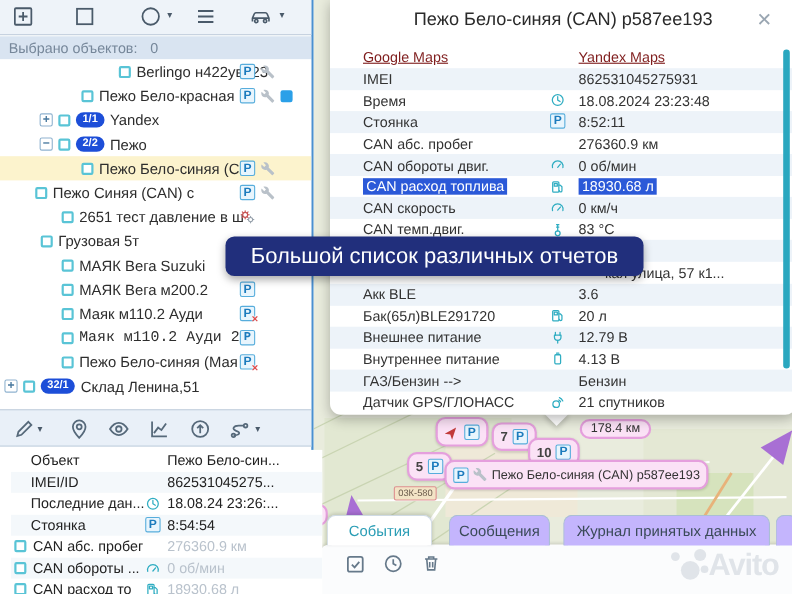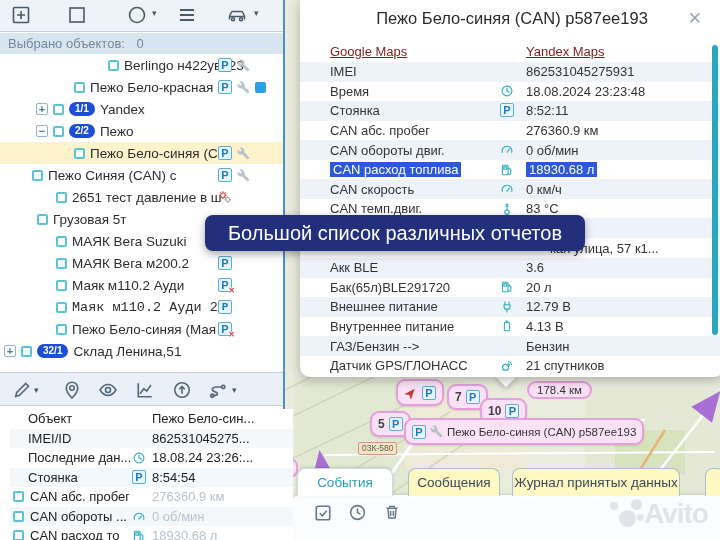--- a/index.html
+++ b/index.html
@@ -81,21 +81,21 @@
 
   
   #banner{position:absolute;left:205px;top:215px;width:380px;height:36px;background:#212f7c;
           border-radius:8px;z-index:40;color:#fff;font-size:20px;line-height:36px;text-align:center;
           box-shadow:0 3px 8px rgba(0,0,0,.35);white-space:nowrap;}
 
   
   #content{position:absolute;left:290px;top:495px;width:434px;height:45px;background:#fbfcfd;
            border-radius:10px 0 0 0;z-index:15;box-shadow:0 -1px 3px rgba(0,0,0,.12);}
   .tab{position:absolute;top:468px;height:28px;border-radius:8px 8px 0 0;z-index:16;
-       font-size:13.5px;text-align:center;line-height:28px;color:#3a4a58;background:#fef9c3;
+       font-size:13.5px;text-align:center;line-height:28px;color:#3a4a58;background:#c4b5fd;
        border:1px solid #aabfd4;border-bottom:none;white-space:nowrap;}
   .tab.active{background:#fff;color:#2a9db5;z-index:17;box-shadow:0 -1px 3px rgba(0,0,0,.12);border-color:#cfdae4;}
   #events-toolbar{position:absolute;top:503px;z-index:18;color:#66798a;}
   #events-toolbar .icon{position:absolute;top:0;}
 
   
   #watermark{position:absolute;left:610px;top:497px;z-index:22;color:#e0e4e9;display:flex;align-items:center;}
   #watermark .wm-circles{position:relative;width:34px;height:34px;}
   #watermark .wm-circles i{position:absolute;border-radius:50%;background:#e0e4e9;}
   #watermark .wm-text{font-weight:bold;font-size:28px;letter-spacing:-1px;line-height:34px;}
@@ -551,21 +551,21 @@
           </span>
           <span class="dv muted">18930.68 л</span>
         </div>
       </div>
   </div>
 
   <div id="content"></div>
   <div id="tabs">
       <div class="tab active" style="left: 297px; width: 96px;">События</div>
       <div class="tab" style="left: 408px; width: 92px;">Сообщения</div>
-      <div class="tab" style="left: 512px; width: 168px;">Журнал принятых данных</div>
+      <div class="tab" style="left: 512px; width: 188px;">Журнал принятых данных</div>
     </div>
   <div class="tab" style="left:705px;width:20px;"></div>
   <div id="events-toolbar">
     <span class="icon" style="left:313px;">
       <svg width="20" height="20" viewBox="0 0 16 16" fill="none" stroke="currentColor" stroke-width="1.3">
           <rect x="2.6" y="2.6" width="10.8" height="10.8" rx="1.5"></rect>
           <path d="M5.5 8.2l2 2 3.4-4"></path>
         </svg>
       </span>
     <span class="icon" style="left:348px;">

